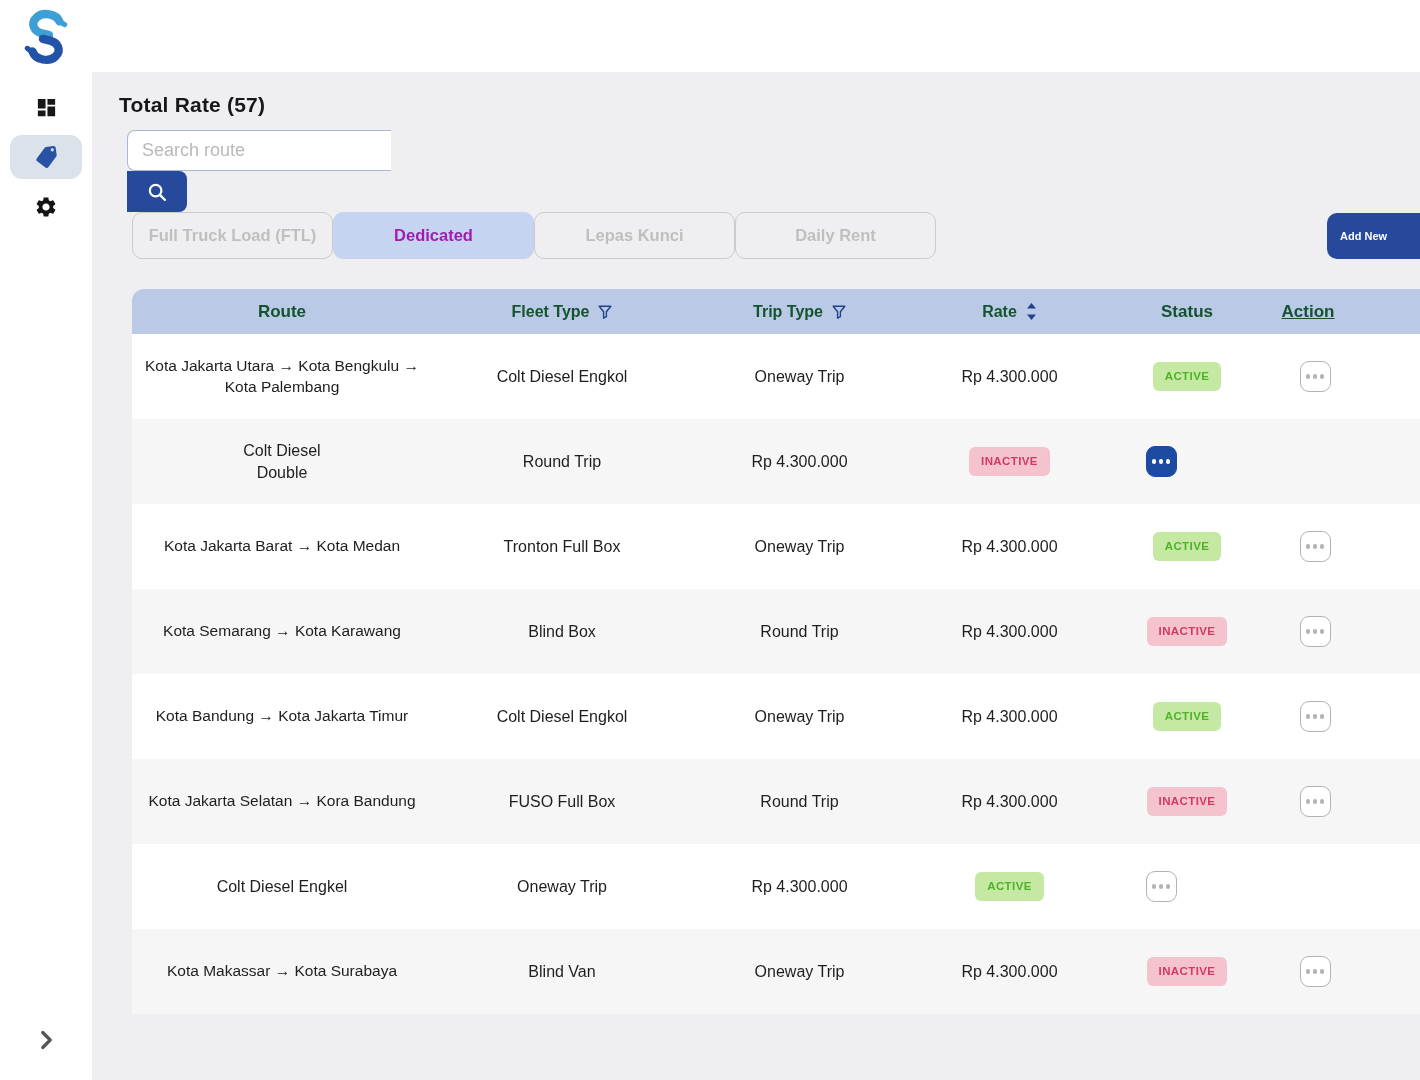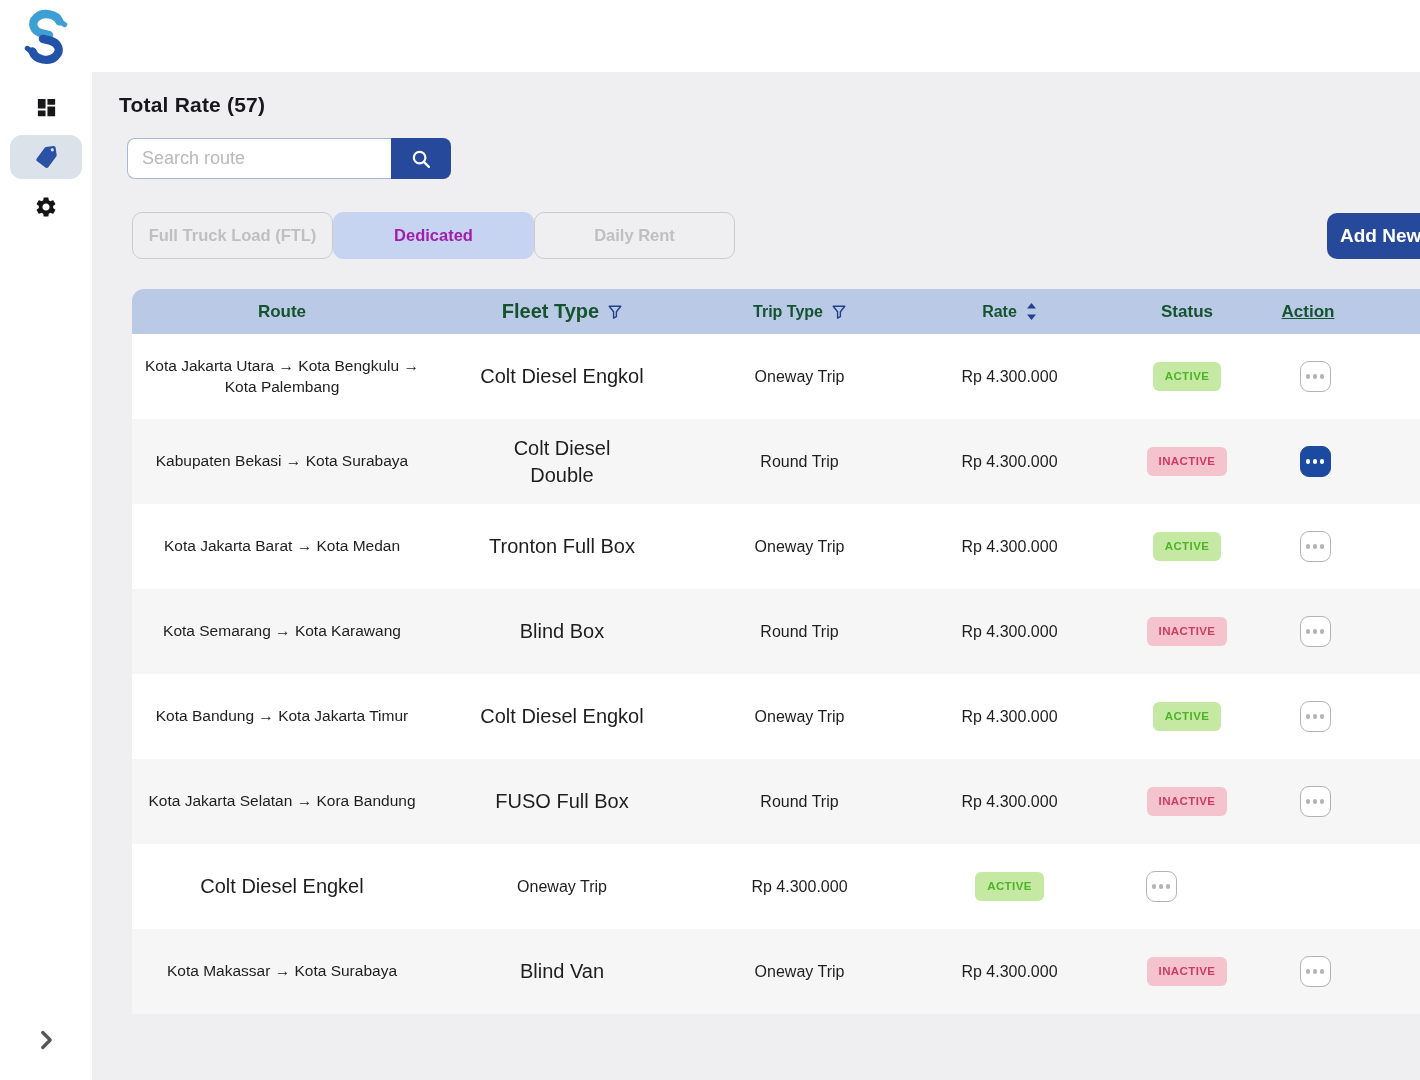--- a/index.html
+++ b/index.html
@@ -11,40 +11,40 @@
   .logo { position:absolute; left:16px; top:6px; width:60px; height:62px; display:flex; align-items:center; justify-content:center; cursor:pointer; }
   .nav { position:absolute; top:85px; left:0; width:92px; display:flex; flex-direction:column; align-items:center; }
   .nav-item { width:72px; height:44px; display:flex; align-items:center; justify-content:center; border-radius:12px; margin-bottom:6px; cursor:pointer; }
   .nav-item.active { background:#dbe2e9; }
   .collapse-btn { position:absolute; left:30px; bottom:24px; width:32px; height:32px; display:flex; align-items:center; justify-content:center; cursor:pointer; }
 
   
   .main { position:absolute; left:92px; top:72px; right:0; bottom:0; background:#efeff1; }
   .page-title { position:absolute; left:27px; top:21px; font-size:21px; font-weight:600; color:#17171c; letter-spacing:.2px; }
 
-  .search-row { position:absolute; left:35px; top:66px; display:flex; }
+  .search-row { position:absolute; left:35px; top:58px; display:flex;flex-direction:column; }
   .search-input { width:264px; height:41px; border:1px solid #a9b7d6; border-right:none; border-radius:8px 0 0 8px; background:#fff; padding:0 14px; font-size:18px; color:#333; outline:none; font-family:inherit; }
   .search-input::placeholder { color:#b9b9b9; }
   .search-btn { width:60px; height:41px; border:none; background:#27499b; border-radius:0 8px 8px 0; display:flex; align-items:center; justify-content:center; cursor:pointer; }
 
   .tabs-row { position:absolute; left:40px; top:140px; display:flex; }
   .tab { width:201px; height:47px; border-radius:10px; border:1px solid #cbcbcb; background:transparent; color:#bfbfbf; font-size:16.5px; font-weight:700; font-family:inherit; cursor:pointer; }
   .tab.active { background:#c6d4f1; border-color:#c6d4f1; color:#a21caf; }
-  .add-new { position:absolute; right:0; top:141px; width:93px; height:46px; background:#27499b; border:none; border-radius:10px 0 0 10px; color:#ffffff; font-size:19px; font-weight:700; font-family:inherit; text-align:left; padding-left:13px; cursor:pointer; white-space:nowrap; }
+  .add-new { position:absolute; right:0; top:141px; width:93px; height:46px; background:#27499b; border:none; border-radius:10px 0 0 10px; color:#ffffff; font-size:11px; font-weight:700; font-family:inherit; text-align:left; padding-left:13px; cursor:pointer; white-space:nowrap; }
 
   
   .rate-table { position:absolute; left:40px; top:217px; right:0; border-radius:12px 0 0 0; overflow:hidden; }
   .thead-row, .trow { display:grid; grid-template-columns:300px 260px 215px 205px 150px 1fr; align-items:center; }
   .thead-row { height:45px; background:#b9c9e6; color:#14532d; font-size:17px; font-weight:700; }
   .hcell { display:flex; align-items:center; justify-content:center; gap:9px; }
   .hcell.c-action { padding-right:66px;text-decoration:underline; }
   .trow { height:85px; background:#ffffff; }
   .trow.alt { background:#f6f6f7; }
   .cell { text-align:center; font-size:15.5px; color:#1e1e1e; line-height:1.35; padding:0 8px; }
-  .c-fleet { white-space:pre-line; font-size:20px; }
+  .c-fleet { white-space:pre-line; font-size:16px; }
   .c-trip, .c-rate { font-size:16px; }
   .c-status, .c-action { display:flex; justify-content:center; align-items:center; }
   .c-action { padding-right:60px; }
 
   .badge { display:inline-block; font-size:11.5px; font-weight:700; letter-spacing:.4px; padding:7px 12px; border-radius:6px; }
   .badge.active { background:#c5e8a2; color:#4db327; }
   .badge.inactive { background:#f5c3ce; color:#d13a61; }
 
   .dots { width:31px; height:31px; border-radius:9px; background:#ffffff; border:1.5px solid #b3b3b3; display:flex; align-items:center; justify-content:center; gap:2.5px; cursor:pointer; }
   .dots span { width:4.5px; height:4.5px; border-radius:50%; background:#b3b3b3; }
@@ -96,20 +96,21 @@
       <svg width="22" height="22" viewBox="0 0 24 24">
         <circle cx="10.5" cy="10.5" r="6.3" fill="none" stroke="#ffffff" stroke-width="2.4"></circle>
         <line x1="15.4" y1="15.4" x2="20.6" y2="20.6" stroke="#ffffff" stroke-width="2.4" stroke-linecap="round"></line>
       </svg>
     </button>
   </div>
 
   <div class="tabs-row">
     <button class="tab">Full Truck Load (FTL)</button>
     <button class="tab active">Dedicated</button>
+    <button class="tab">Lepas Kunci</button>
     <button class="tab">Daily Rent</button>
   </div>
 
   <button class="add-new">Add New</button>
 
   <div class="rate-table">
     <div class="thead-row">
       <div class="hcell c-route">
         <span>Route</span>
       </div>
@@ -151,21 +152,20 @@
     <div class="cell c-action">
       <button class="dots">
         <span></span>
               <span></span>
               <span></span>
       </button>
     </div>
   </div>
 
   <div class="trow alt">
-    <div class="cell c-route">Kabupaten Bekasi → Kota Surabaya</div>
     <div class="cell c-fleet">Colt Diesel
 Double</div>
     <div class="cell c-trip">Round Trip</div>
     <div class="cell c-rate">Rp 4.300.000</div>
     <div class="cell c-status">
       <span class="badge inactive">INACTIVE</span>
     </div>
     <div class="cell c-action">
       <button class="dots hl">
         <span></span>

